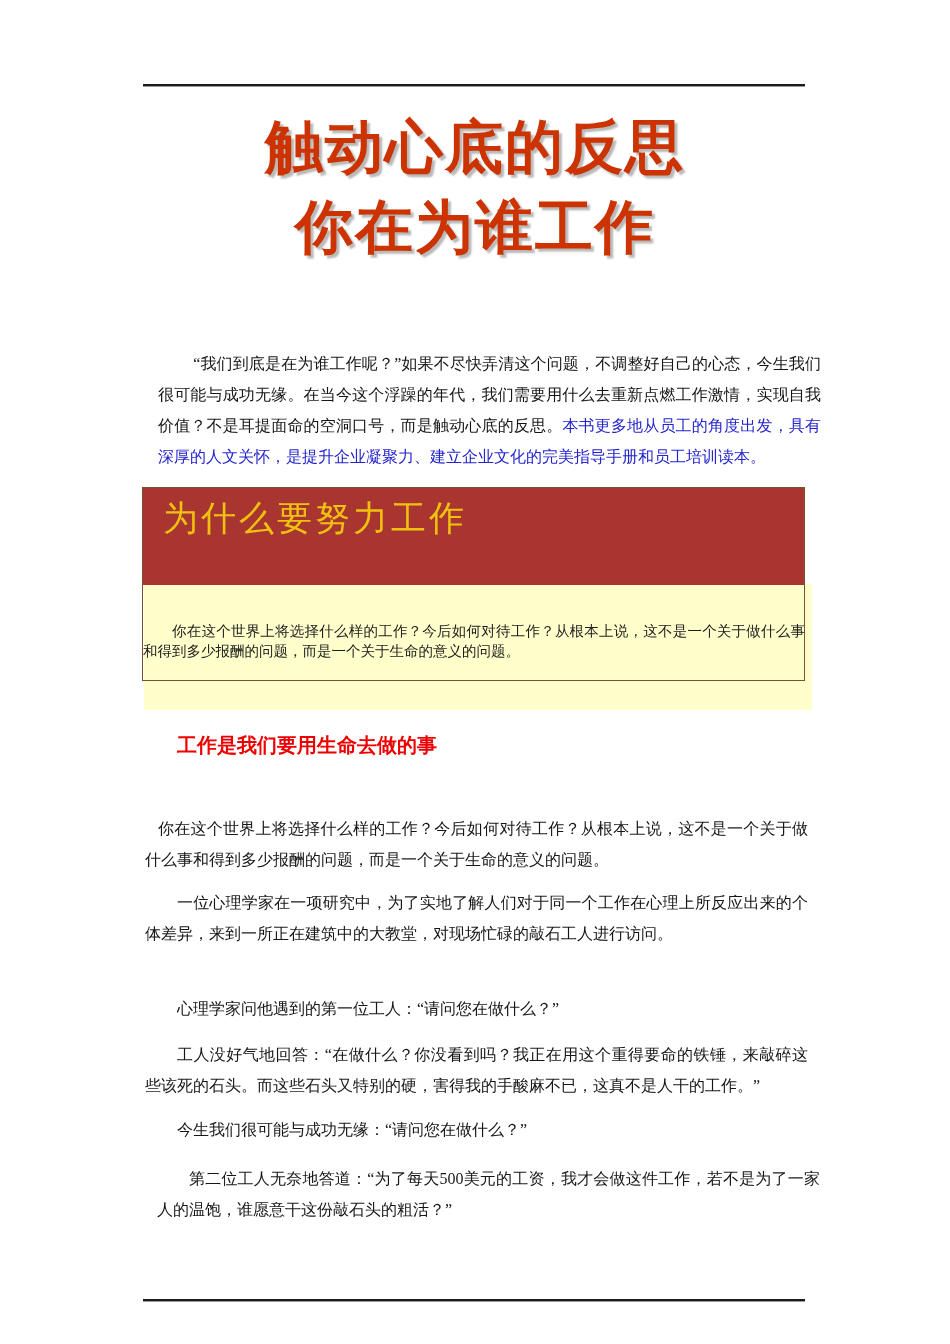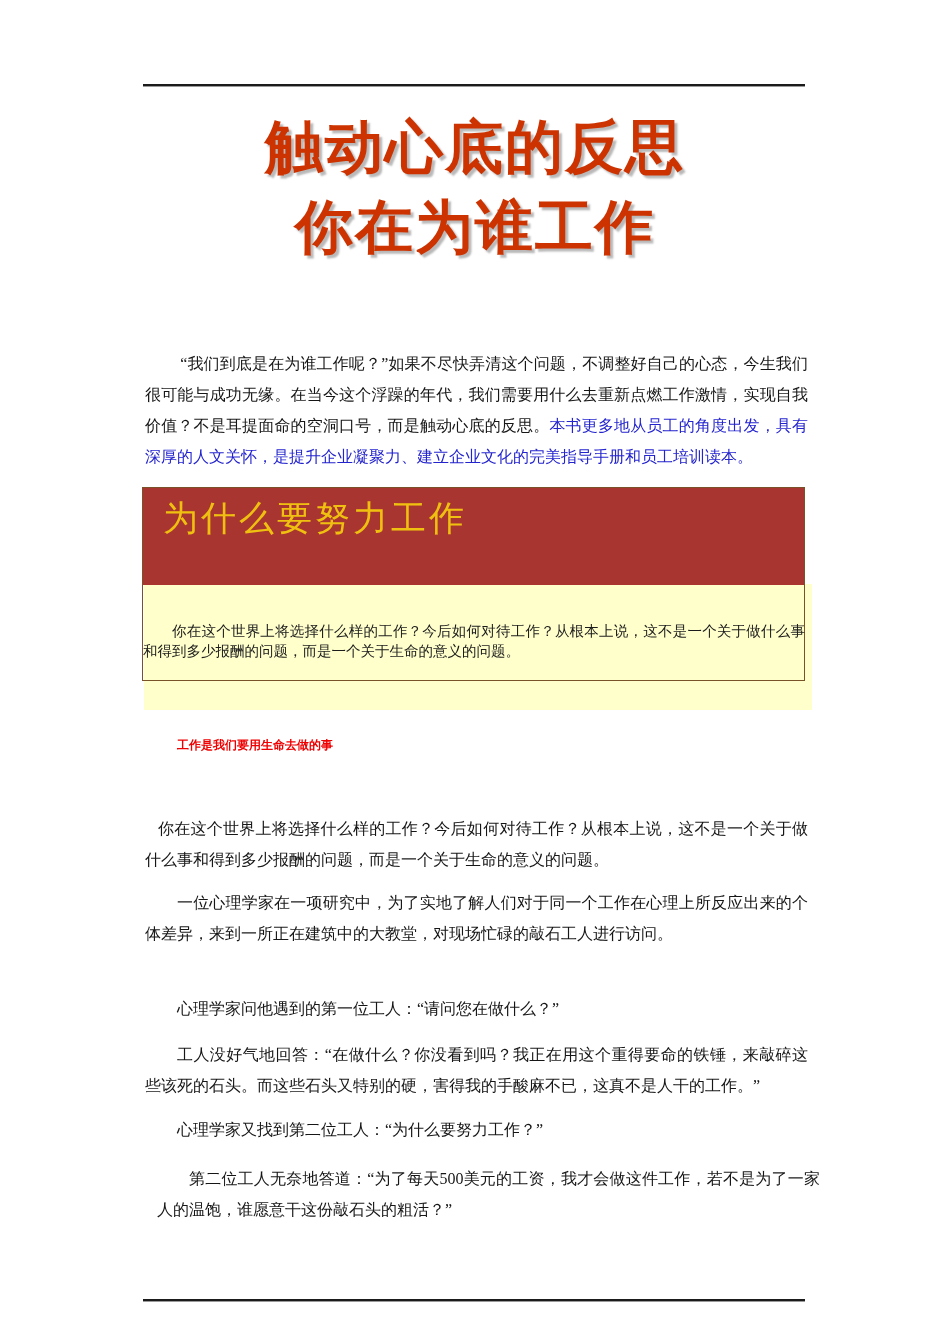--- a/index.html
+++ b/index.html
@@ -28,21 +28,21 @@
   }
   #title-line1{top:108px;}
   #title-line2{top:188px;}
   .body-p{
     position:absolute;left:145px;width:663px;
     font-size:16px;line-height:31px;
     text-align:justify;
     text-indent:2em;
     color:var(--text-black,#161616);
   }
-  #intro{top:332px;text-indent:2.2em;}
+  #intro{top:332px;text-indent:2.2em;margin-left:13px;}
   #intro .blue{color:var(--link-blue,#2424CE);}
   
   #cream-bg{
     position:absolute;left:144px;top:584px;width:668px;height:126px;
     background:var(--cream,#FFFFCC);
     z-index:1;
   }
   #banner-box{
     position:absolute;left:142px;top:487px;width:663px;height:194px;
     box-sizing:border-box;
@@ -64,21 +64,21 @@
   #banner-quote{
     position:absolute;left:143px;top:606px;width:662px;
     font-size:14.5px;line-height:20px;
     text-indent:2em;text-align:justify;
     color:#1c1c1c;
     z-index:3;
   }
   #section-heading{
     position:absolute;left:177px;top:733px;
     font-family:"Liberation Sans","DejaVu Sans",sans-serif;
-    font-size:12px;font-weight:bold;line-height:24px;
+    font-size:20px;font-weight:bold;line-height:24px;
     color:var(--heading-red,#EE0000);
     white-space:nowrap;
   }
   #p0{top:797px;text-indent:13px;}
   #p1{top:871px;}
   #p2{top:977px;}
   #p3{top:1023px;}
   #p4{top:1098px;}
   #p5{top:1147px;margin-left:12px;}
 </style>
@@ -103,18 +103,18 @@
   </div>
 
   <p id="banner-quote">你在这个世界上将选择什么样的工作？今后如何对待工作？从根本上说，这不是一个关于做什么事和得到多少报酬的问题，而是一个关于生命的意义的问题。</p>
 
   <div id="section-heading">工作是我们要用生命去做的事</div>
 
   <p id="p0" class="body-p">你在这个世界上将选择什么样的工作？今后如何对待工作？从根本上说，这不是一个关于做什么事和得到多少报酬的问题，而是一个关于生命的意义的问题。</p>
   <p id="p1" class="body-p">一位心理学家在一项研究中，为了实地了解人们对于同一个工作在心理上所反应出来的个体差异，来到一所正在建筑中的大教堂，对现场忙碌的敲石工人进行访问。</p>
   <p id="p2" class="body-p">心理学家问他遇到的第一位工人：“请问您在做什么？”</p>
   <p id="p3" class="body-p">工人没好气地回答：“在做什么？你没看到吗？我正在用这个重得要命的铁锤，来敲碎这些该死的石头。而这些石头又特别的硬，害得我的手酸麻不已，这真不是人干的工作。”</p>
-  <p id="p4" class="body-p">心理学家又找到第二位工人：“为什么要努力工作？”</p>
+  <p id="p4" class="body-p">今生我们很可能与成功无缘：“请问您在做什么？”</p>
   <p id="p5" class="body-p">第二位工人无奈地答道：“为了每天500美元的工资，我才会做这件工作，若不是为了一家人的温饱，谁愿意干这份敲石头的粗活？”</p>
 
   <div id="rule-bottom" class="rule"></div>
 
 </div>
 
 </body></html>

